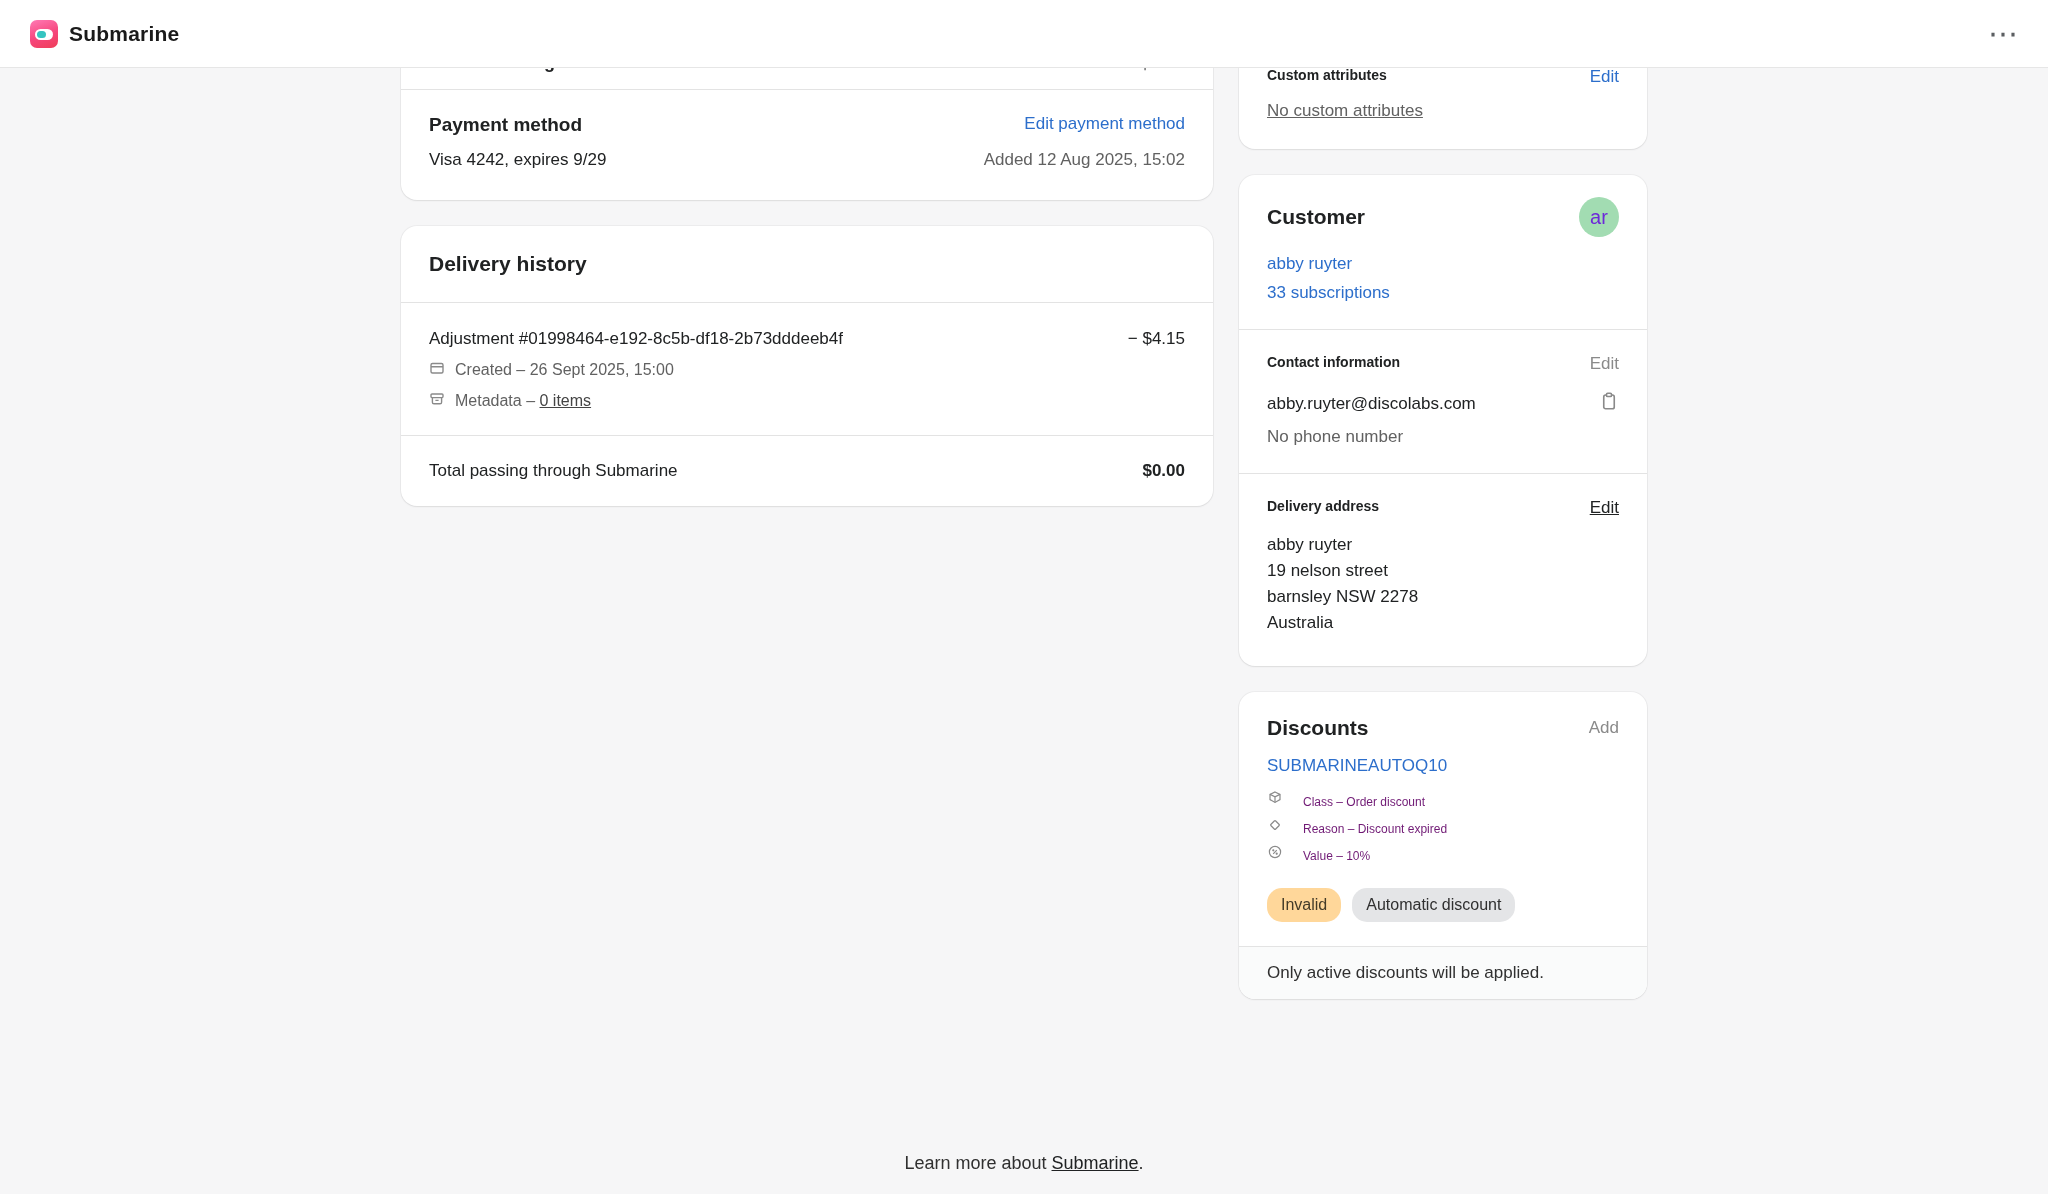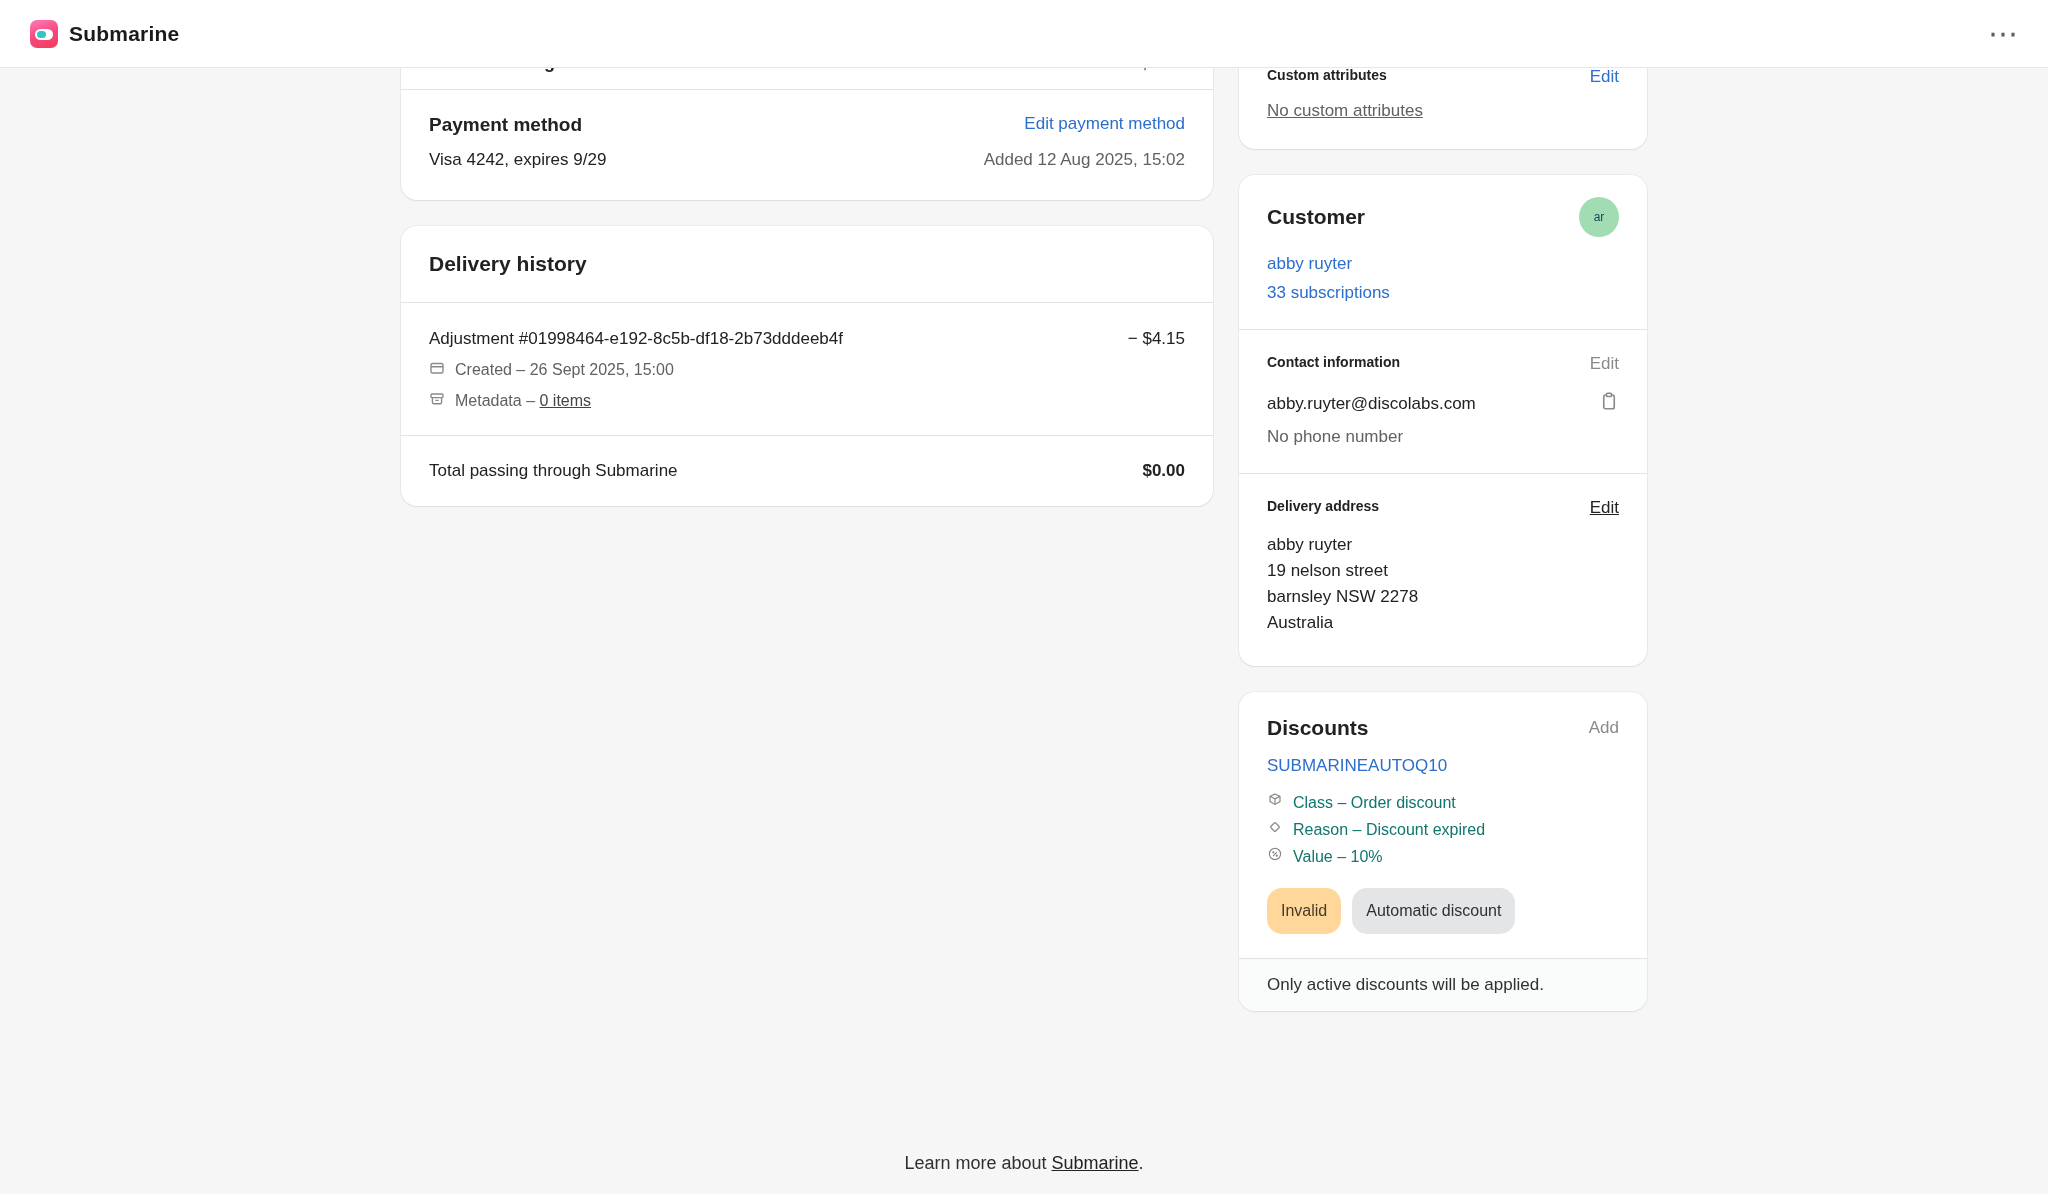--- a/index.html
+++ b/index.html
@@ -88,42 +88,42 @@
   
   .notes-empty { padding: 28px 28px 24px; color: #616161; }
   .attr-section { padding: 24px 28px 28px; }
   .section-title { font-size: 14px; font-weight: 700; }
   .attr-empty { margin-top: 14px; color: #616161; text-decoration: underline; }
 
   
   .customer-header { padding: 22px 28px 8px; display: flex; justify-content: space-between; align-items: center; }
   .avatar {
     width: 40px; height: 40px; border-radius: 50%;
-    background: #a2dcb2; color: #0c4a6e;
+    background: #a2dcb2; color: #6d28d9;
     display: flex; align-items: center; justify-content: center;
-    font-size: 12px; font-weight: 500;
+    font-size: 20px; font-weight: 500;
   }
   .customer-links { padding: 0 28px 26px; }
   .customer-links a { display: block; margin-top: 9px; font-size: 17px; }
   .contact-section { padding: 24px 28px 26px; }
   .email-row { display: flex; justify-content: space-between; align-items: center; margin-top: 17px; }
   .copy-btn { color: #8a8a8a; cursor: pointer; display: inline-flex; }
   .phone { color: #616161; margin-top: 11px; }
   .delivery-section { padding: 24px 28px 30px; }
   .address { margin-top: 14px; line-height: 26px; }
 
   
   .discounts-header { padding: 24px 28px 16px; display: flex; justify-content: space-between; align-items: center; }
   .discount-body { padding: 0 28px 24px; }
   .code-link { font-size: 17px; }
   .detail-list { margin-top: 13px; }
-  .detail-item { display: flex; align-items: center; gap: 10px; color: #0f766e; font-size: 16px; line-height: 27px; }
+  .detail-item { display: flex; align-items: center; gap: 20px; color: #701a75; font-size: 12px; line-height: 27px; }
   .detail-item svg { flex: 0 0 auto; color: #8a8a8a; }
   .badge-row { margin-top: 18px; display: flex; gap: 11px; }
-  .badge { border-radius: 15px; padding: 13px 14px; font-size: 16px; line-height: 20px; }
+  .badge { border-radius: 15px; padding: 7px 14px; font-size: 16px; line-height: 20px; }
   .badge-warning { background: #ffd79a; color: #443b28; }
   .badge-neutral { background: #e4e5e7; color: #303030; }
   .card-footer {
     border-top: 1px solid #e3e3e3; background: #fafbfb;
     padding: 16px 28px; font-size: 17px; color: #303030;
   }
 
   
   .page-footer {
     position: absolute; top: 1153px; left: 0; width: 100%;

